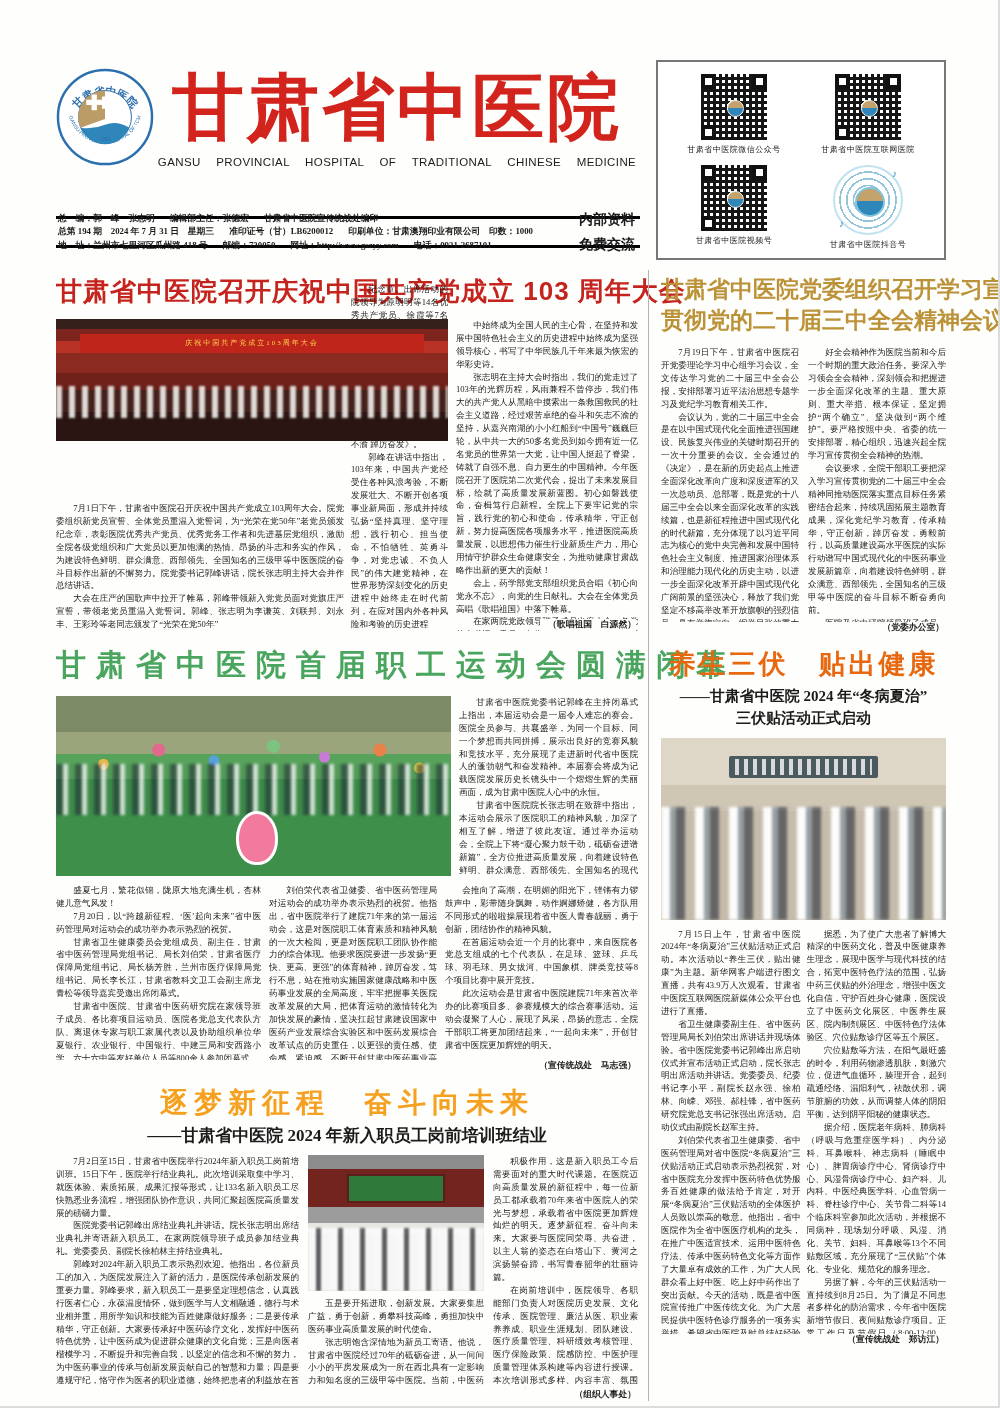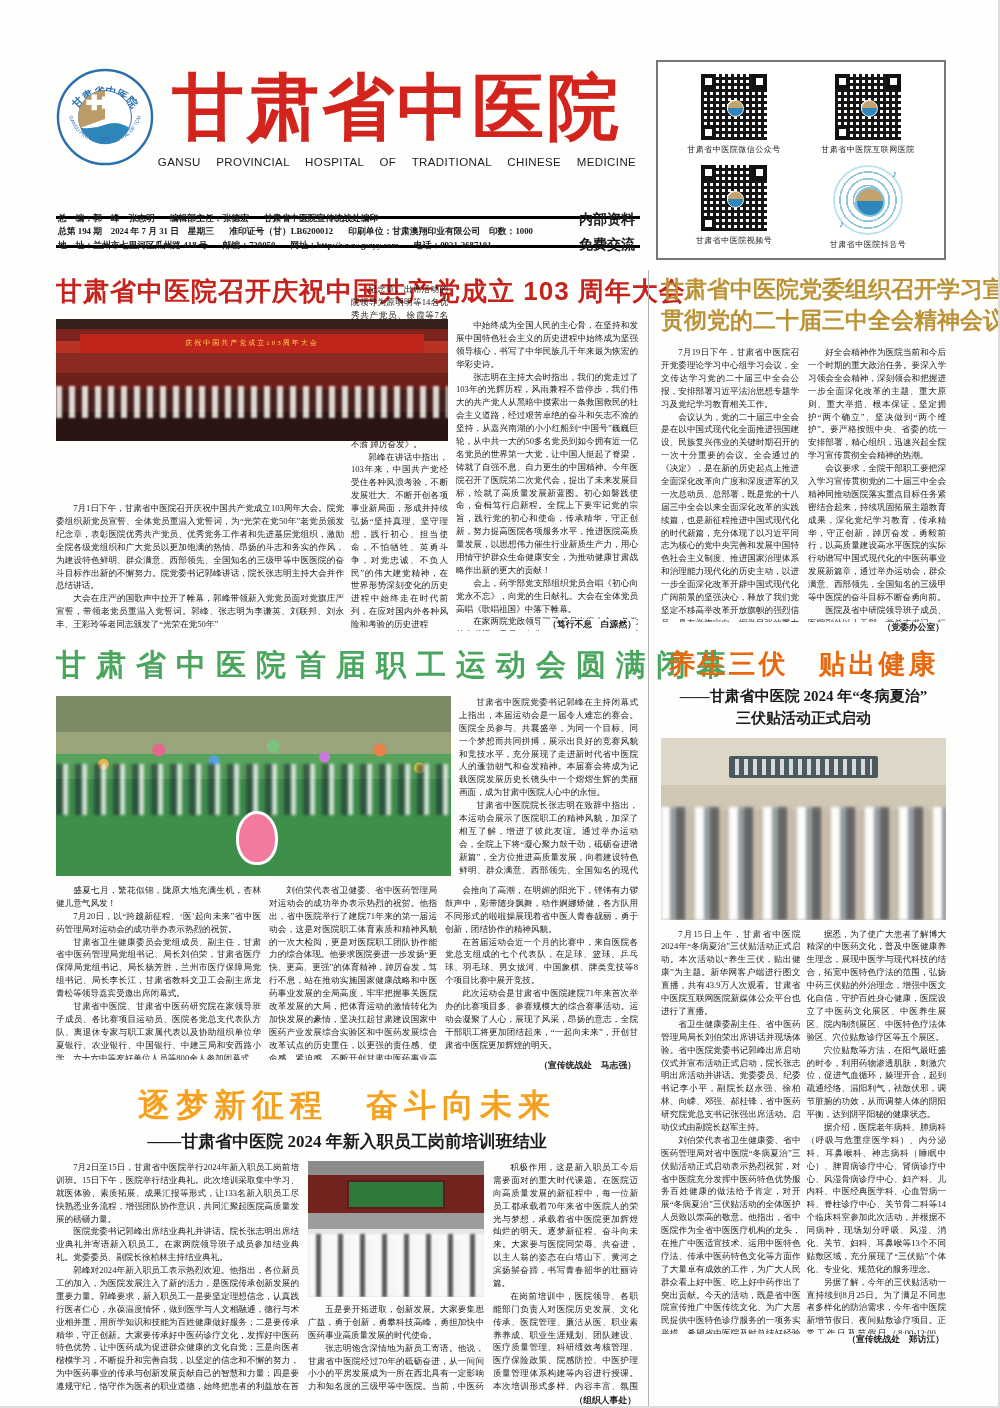--- a/index.html
+++ b/index.html
@@ -48,21 +48,21 @@
   .right-zone{flex:1;border-left:1px solid #b3b3b3;padding-left:12px;min-width:0;}
   .col{overflow:hidden;min-width:0;}
   .col p{margin:0;text-indent:2em;text-align:justify;font-size:8.6px;line-height:1.5;color:#1b1b1b;}
   .sign{position:absolute;right:2px;bottom:0;font-weight:700;font-size:8.8px;background:#fefefc;padding-left:8px;}
   .ph{position:relative;overflow:hidden;}
   
   .hl-red{color:#c5231e;font-size:26px;font-weight:700;text-align:center;letter-spacing:1px;
           font-family:"Liberation Sans",sans-serif;margin:4px 0 10px;white-space:nowrap;}
   .hl-green{color:#4aa55f;font-size:30px;font-weight:700;text-align:center;letter-spacing:10px;
             font-family:"Liberation Sans",sans-serif;margin:14px 0 10px;white-space:nowrap;}
-  .hl-orange2{color:#f5a01f;font-size:32px;font-weight:800;text-align:center;letter-spacing:6px;
+  .hl-orange2{color:#f5a01f;font-size:28px;font-weight:800;text-align:center;letter-spacing:6px;
               font-family:"Liberation Sans",sans-serif;margin:12px 0 2px;white-space:nowrap;}
   .a3-sub{text-align:center;font-size:17px;font-weight:700;margin:2px 0 8px;white-space:nowrap;}
   .hl-gold{color:#bb9237;font-size:23px;font-weight:700;text-align:center;line-height:1.35;
            font-family:"Liberation Sans",sans-serif;margin:4px 0 10px;white-space:nowrap;}
   .hl-orange1{color:#e8680f;font-size:27px;font-weight:800;text-align:center;letter-spacing:3px;
               font-family:"Liberation Sans",sans-serif;margin:12px 0 4px;white-space:nowrap;}
   .r2-sub{text-align:center;font-weight:700;font-size:15px;line-height:1.45;}
   
   .a1-flex{display:flex;gap:8px;}
   .a1-left{width:392px;flex:0 0 auto;}
@@ -246,21 +246,21 @@
                 </div>
             </div>
           </div>
           <div class="col a1-right">
             <div>
                 <p>中始终成为全国人民的主心骨，在坚持和发展中国特色社会主义的历史进程中始终成为坚强领导核心，书写了中华民族几千年来最为恢宏的华彩史诗。</p>
                 <p>张志明在主持大会时指出，我们的党走过了103年的光辉历程，风雨兼程不曾停步，我们伟大的共产党人从黑暗中摸索出一条救国救民的社会主义道路，经过艰苦卓绝的奋斗和矢志不渝的坚持，从嘉兴南湖的小小红船到“中国号”巍巍巨轮，从中共一大的50多名党员到如今拥有近一亿名党员的世界第一大党，让中国人挺起了脊梁，铸就了自强不息、自力更生的中国精神。今年医院召开了医院第二次党代会，提出了未来发展目标，绘就了高质量发展新蓝图。初心如磐践使命，奋楫笃行启新程。全院上下要牢记党的宗旨，践行党的初心和使命，传承精华，守正创新，努力提高医院各项服务水平，推进医院高质量发展，以思想伟力催生行业新质生产力，用心用情守护群众生命健康安全，为推动健康甘肃战略作出新的更大的贡献！</p>
                 <p>会上，药学部党支部组织党员合唱《初心向党永不忘》，向党的生日献礼。大会在全体党员高唱《歌唱祖国》中落下帷幕。</p>
                 <p>在家两院党政领导班子成员出席大会，各党总支书记、委员，各党支部书记、委员，2023至2024年新发展党员，“两优一先”代表以及行政职能党员代表共260余人参加会议。</p>
               </div>
-            <div class="sign">（笃行不息　白源然）</div>
+            <div class="sign">（歌唱祖国　白源然）</div>
           </div>
         </div>
       </section>
 
       <section>
         <div class="hl-green">甘肃省中医院首届职工运动会圆满闭幕</div>
         <div class="a2-flex">
           <div class="ph ph2">
             <i class="crowd" style="position:absolute;display:block;"></i>
             <i class="mascot" style="position:absolute;display:block;"></i>
@@ -325,21 +325,21 @@
           <div>甘肃省中医院党委组织召开学习宣传</div>
           <div>贯彻党的二十届三中全会精神会议</div>
         </div>
         <div class="r1-cols">
           <div class="col">
               <p>7月19日下午，甘肃省中医院召开党委理论学习中心组学习会议，全文传达学习党的二十届三中全会公报，安排部署习近平法治思想专题学习及党纪学习教育相关工作。</p>
               <p>会议认为，党的二十届三中全会是在以中国式现代化全面推进强国建设、民族复兴伟业的关键时期召开的一次十分重要的会议。全会通过的《决定》，是在新的历史起点上推进全面深化改革向广度和深度进军的又一次总动员、总部署，既是党的十八届三中全会以来全面深化改革的实践续篇，也是新征程推进中国式现代化的时代新篇，充分体现了以习近平同志为核心的党中央完善和发展中国特色社会主义制度、推进国家治理体系和治理能力现代化的历史主动，以进一步全面深化改革开辟中国式现代化广阔前景的坚强决心，释放了我们党坚定不移高举改革开放旗帜的强烈信号，具有举旗定向、纲举目张的重大意义，是我们党历史上又一重要纲领性文献。</p>
             </div>
           <div class="col">
               <p>好全会精神作为医院当前和今后一个时期的重大政治任务。要深入学习领会全会精神，深刻领会和把握进一步全面深化改革的主题、重大原则、重大举措、根本保证，坚定拥护“两个确立”、坚决做到“两个维护”。要严格按照中央、省委的统一安排部署，精心组织，迅速兴起全院学习宣传贯彻全会精神的热潮。</p>
-              <p>会议要求，全院干部职工要把深入学习宣传贯彻党的二十届三中全会精神同推动医院落实重点目标任务紧密结合起来，持续巩固拓展主题教育成果，深化党纪学习教育，传承精华，守正创新，踔厉奋发，勇毅前行，以高质量建设高水平医院的实际行动谱写中国式现代化的中医药事业发展新篇章，通过举办运动会，群众满意、西部领先，全国知名的三级甲等中医院的奋斗目标不断奋勇向前。</p>
+              <p>会议要求，全院干部职工要把深入学习宣传贯彻党的二十届三中全会精神同推动医院落实重点目标任务紧密结合起来，持续巩固拓展主题教育成果，深化党纪学习教育，传承精华，守正创新，踔厉奋发，勇毅前行，以高质量建设高水平医院的实际行动谱写中国式现代化的中医药事业发展新篇章，向着建设特色鲜明，群众满意、西部领先，全国知名的三级甲等中医院的奋斗目标不断奋勇向前。</p>
               <p>医院及省中研院领导班子成员、医院副处以上干部，党总支书记、行政职能部门及群团组织负责人参加会议。</p>
             </div>
           <div class="sign">（党委办公室）</div>
         </div>
       </section>
 
       <section>
         <div class="hl-orange1">养生三伏　贴出健康</div>
         <div class="r2-sub">
           <div>——甘肃省中医院 2024 年“冬病夏治”</div>

